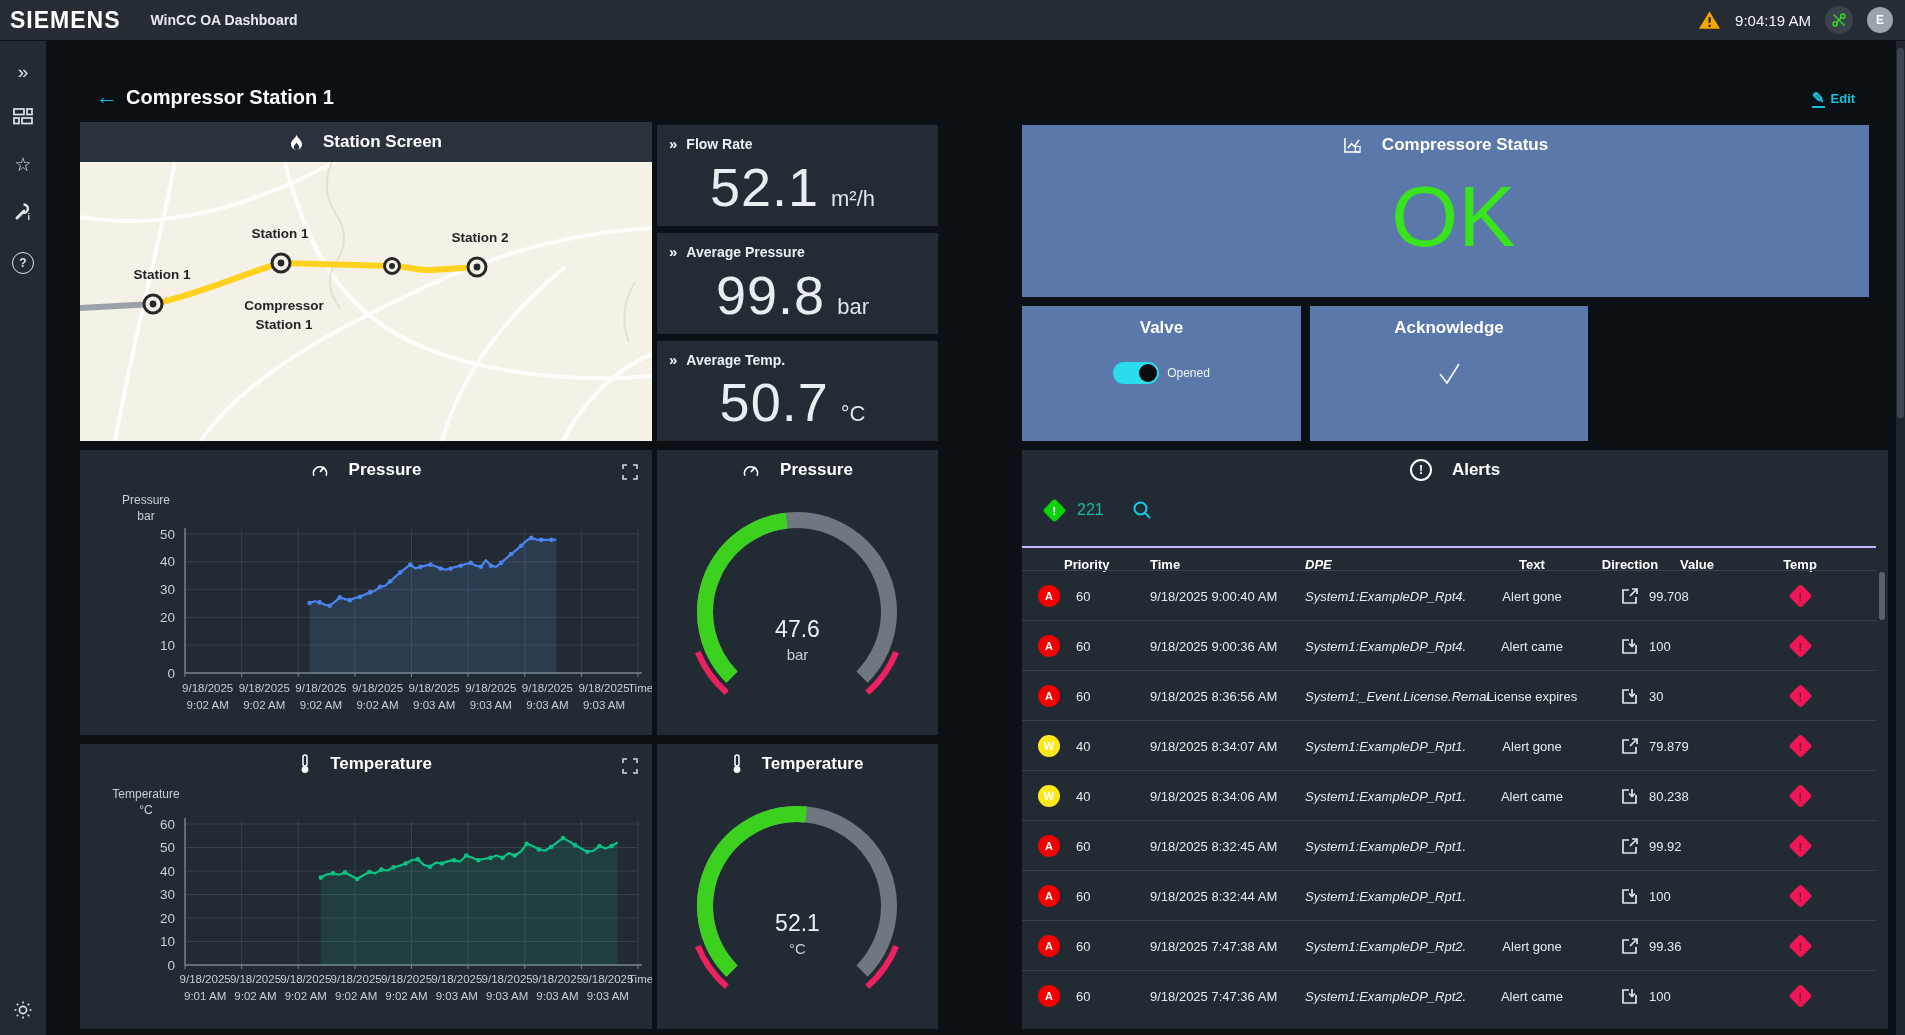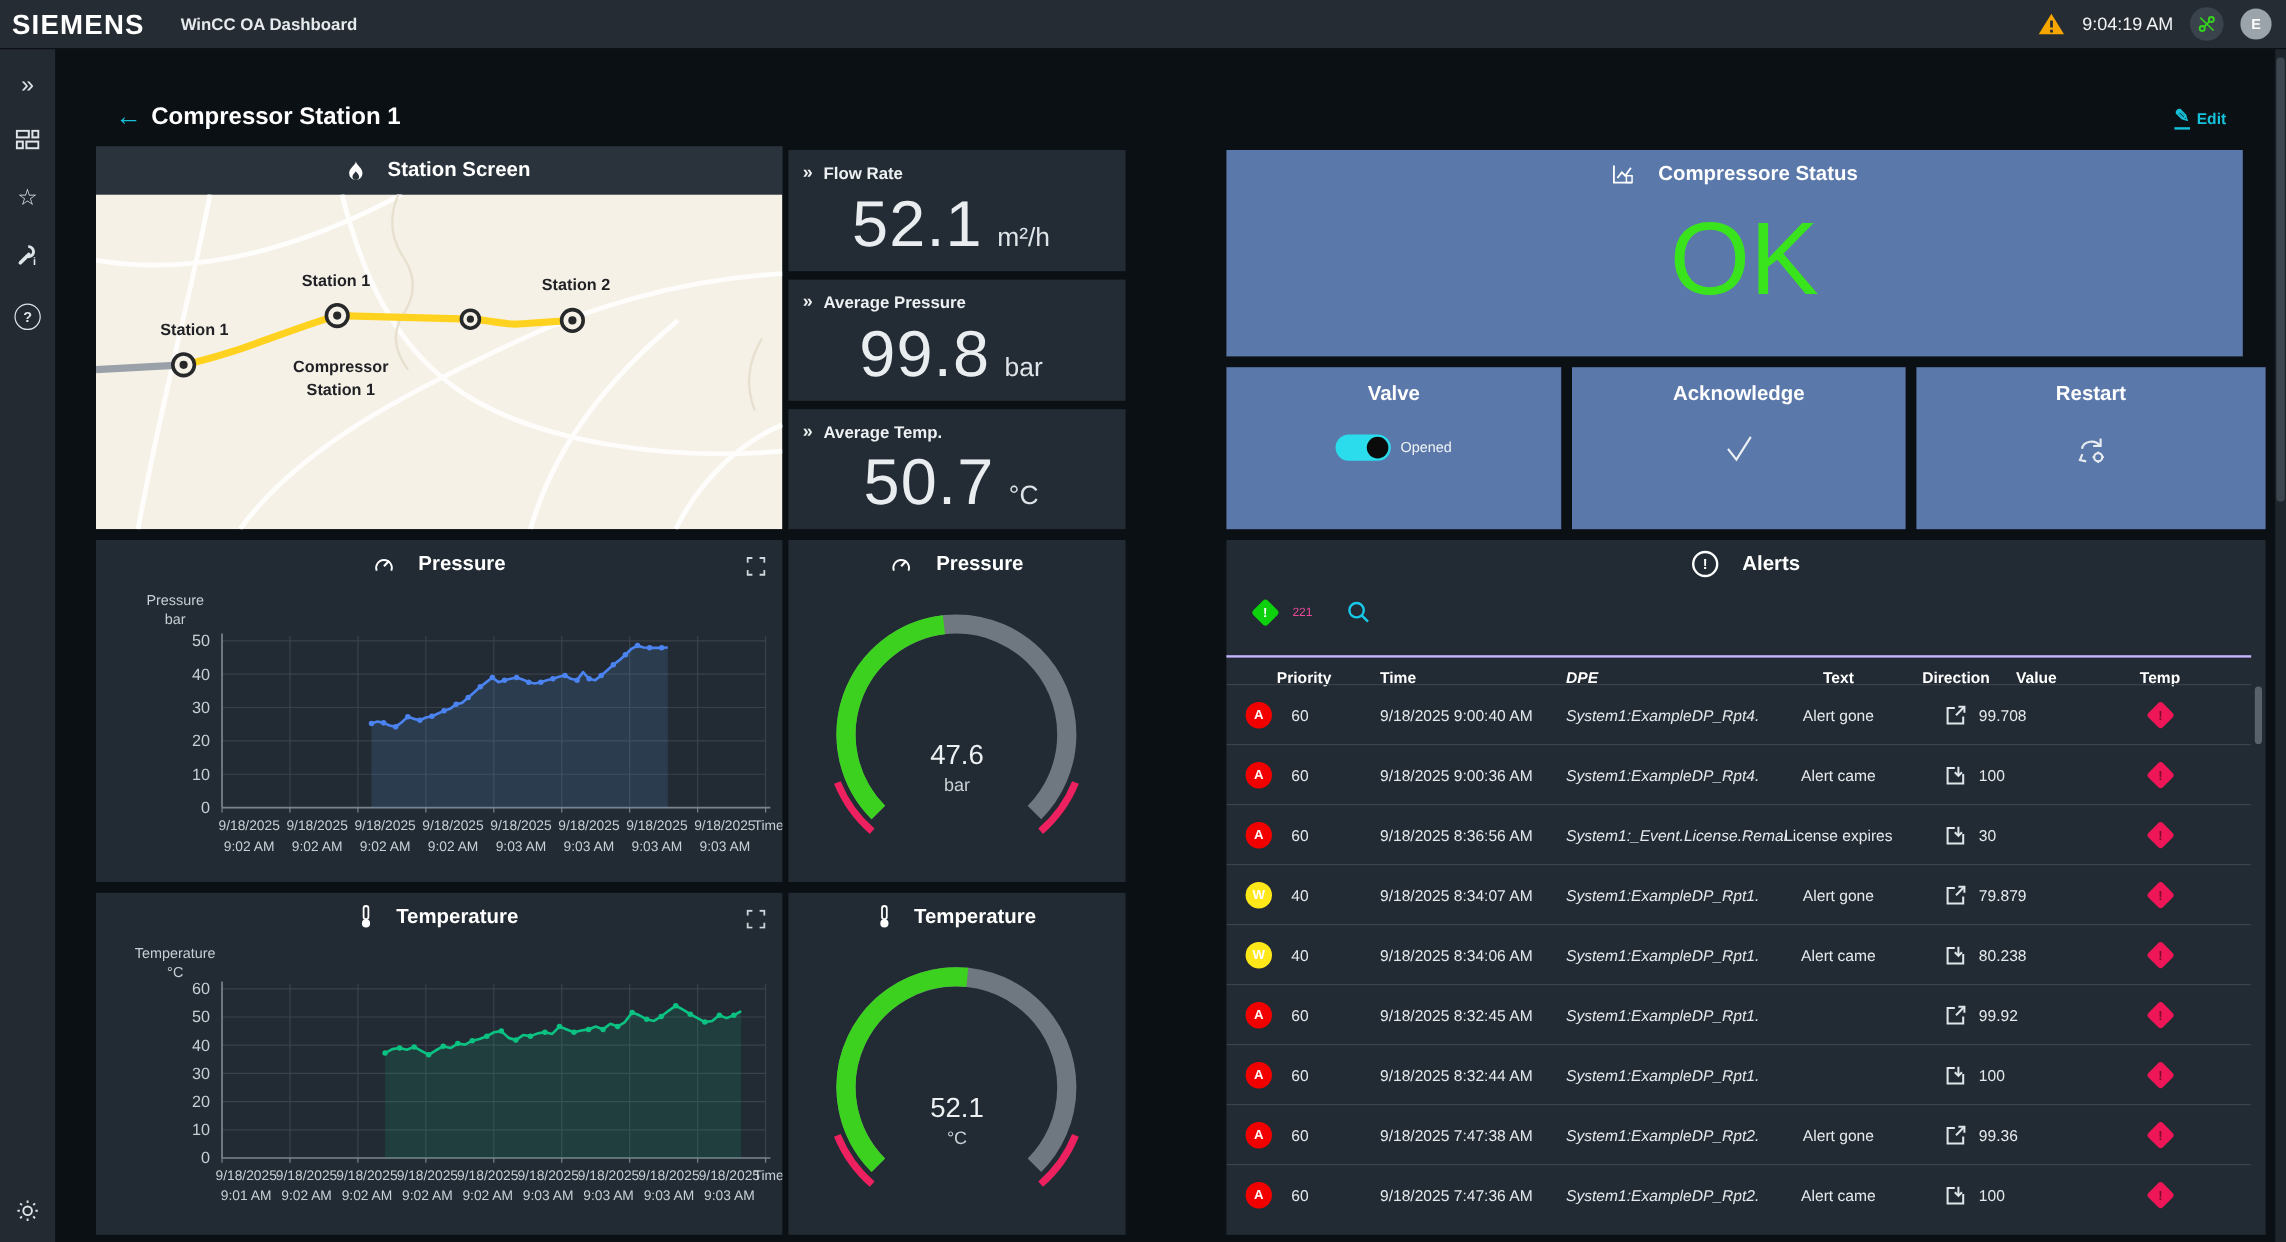--- a/index.html
+++ b/index.html
@@ -48,21 +48,21 @@
   .action-control{display:flex;justify-content:center;align-items:center;margin-top:24px;gap:8px;}
   .toggle{width:46px;height:22px;border-radius:11px;background:#2bdcec;position:relative;cursor:pointer;}
   .toggle-knob{position:absolute;right:2px;top:2px;width:18px;height:18px;border-radius:50%;background:#0b0b0b;}
   .toggle-label{color:#f2f5f7;font-size:12px;}
   
   .alerts-badge-row{position:absolute;left:24px;top:50px;display:flex;align-items:center;gap:14px;}
   .diamond{width:17px;height:17px;border-radius:3px;transform:rotate(45deg);display:flex;align-items:center;justify-content:center;}
   .diamond b{transform:rotate(-45deg);font-size:11px;font-weight:700;}
   .diamond.green{background:#0cd10c;}
   .diamond.green b{color:#fff;}
-  .badge-count{color:#ec4899;font-size:10px;}
+  .badge-count{color:#14b8a6;font-size:16px;}
   .alerts-header{position:absolute;left:0;right:12px;top:96px;height:32px;border-top:2px solid #c4b5fd;}
   .ah{position:absolute;top:9px;font-size:13px;font-weight:700;color:#fff;white-space:nowrap;}
   .ah-pri{left:42px}.ah-time{left:128px}.ah-dpe{left:283px;font-style:italic}
   .ah-text{left:425px;width:170px;text-align:center}.ah-dir{left:560px;width:96px;text-align:center}
   .ah-val{left:658px}.ah-state{left:736px;width:84px;text-align:center}
   .alerts-rows{position:absolute;left:0;right:12px;top:120px;bottom:0;overflow:hidden;}
   .alert-row{position:relative;height:49px;border-top:1px solid #3a434c;cursor:pointer;}
   .cell{position:absolute;top:50%;transform:translateY(-50%);font-size:13px;color:#e6e9ec;white-space:nowrap;}
   .sev{left:16px;width:22px;height:22px;border-radius:50%;display:flex;align-items:center;justify-content:center;
     font-size:11px;font-weight:700;color:#fff;}
@@ -264,34 +264,20 @@
       <span class="toggle-label">Opened</span>
     </div>
   </section>
   <section class="panel blue" style="left:1310px;top:306px;width:278px;height:135px;">
     <div class="action-label">Acknowledge</div>
     <div class="action-control">
       <span style="display:flex;">
         <svg width="28" height="24" viewBox="0 0 28 24" fill="none" stroke="#eef1f3" stroke-width="1.8">
             <path d="M5 12l7 9L24 2"></path>
           </svg>
-      </span>
-    </div>
-  </section>
-  <section class="panel blue" style="left:1597px;top:306px;width:291px;height:135px;">
-    <div class="action-label">Restart</div>
-    <div class="action-control">
-      <span style="display:flex;">
-        <svg width="28" height="26" viewBox="0 0 28 26" fill="none" stroke="#e8ecef" stroke-width="1.8">
-          <path d="M6 12a8 7 0 0 1 15-2.2"></path>
-            <path d="M21.5 3.5v6.2h-6.2"></path>
-          <path d="M9.5 22.5l-5.2-1.2 2-4.8"></path>
-          <circle cx="19.5" cy="19" r="3.4"></circle>
-            <path d="M19.5 14.2v1.8M19.5 22v1.8M14.7 19h1.8M22.5 19h1.8" stroke-width="1.5"></path>
-        </svg>
       </span>
     </div>
   </section>
 
   <section class="panel" style="left:80px;top:450px;width:572px;height:285px;">
     <div class="panel-title">
       <span style="display:flex;">
         <svg width="18" height="15" viewBox="0 0 18 16" fill="none" stroke="#fff" stroke-width="1.6">
             <path d="M2.5 13.5a7 7 0 1 1 13 0"></path>
             <path d="M9 9.5L13.5 4.5" stroke-width="1.9"></path>

